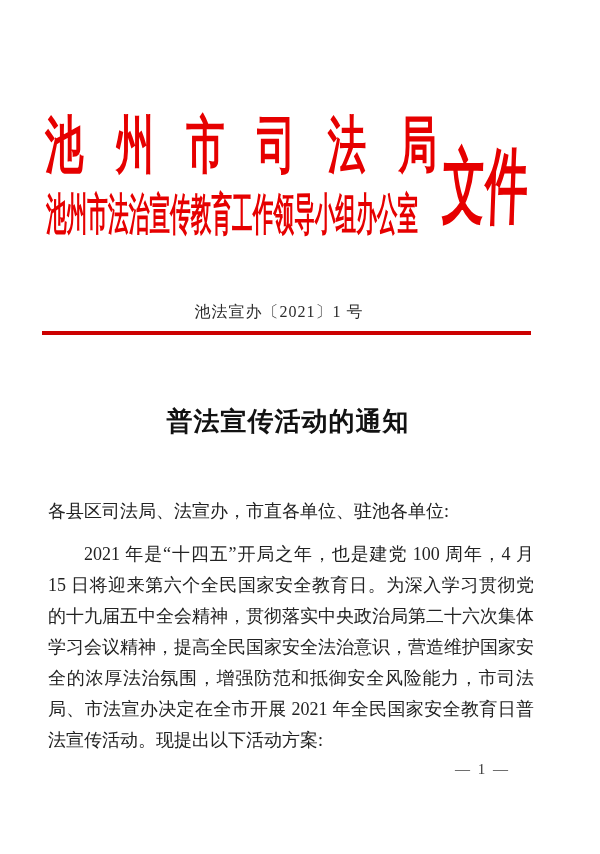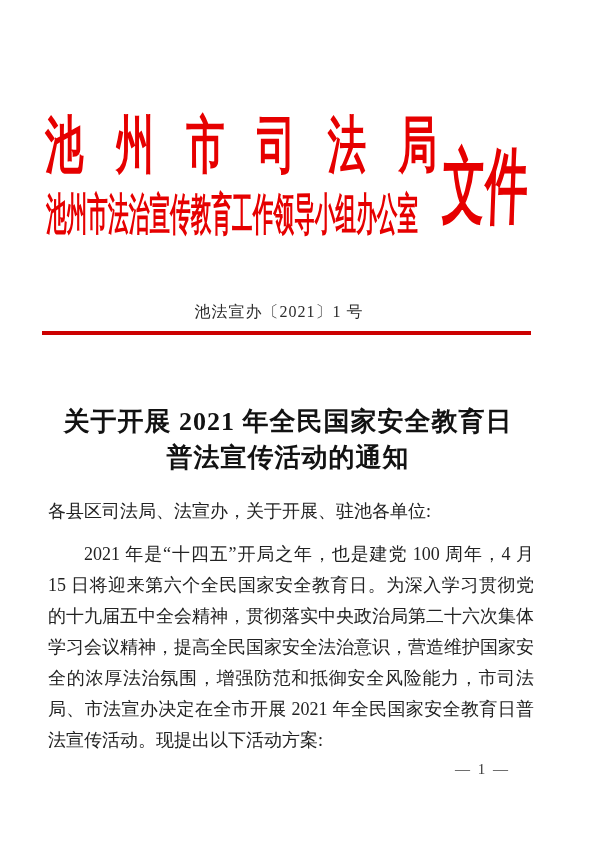--- a/index.html
+++ b/index.html
@@ -108,26 +108,25 @@
 
   <div class="doc-type">
     <span class="stretch">文件</span>
   </div>
 
   <div class="doc-number">池法宣办〔2021〕1 号</div>
 
   <div class="red-rule"></div>
 
   <h1 class="title">
-    <span class="title-line">关于开展 2021 年全民国家安全教育日</span>
     <span class="title-line">普法宣传活动的通知</span>
   </h1>
 
   <div class="body-text">
-    <p class="salutation">各县区司法局、法宣办，关于开展、驻池各单位:</p>
+    <p class="salutation">各县区司法局、法宣办，市直各单位、驻池各单位:</p>
     <p class="indent">2021 年是“十四五”开局之年，也是建党 100 周年，4 月 15 日将迎来第六个全民国家安全教育日。为深入学习贯彻党的十九届五中全会精神，贯彻落实中央政治局第二十六次集体学习会议精神，提高全民国家安全法治意识，营造维护国家安全的浓厚法治氛围，增强防范和抵御安全风险能力，市司法局、市法宣办决定在全市开展 2021 年全民国家安全教育日普法宣传活动。现提出以下活动方案:</p>
   </div>
 
   <div class="page-footer">
     <span>— 1 —</span>
   </div>
 
 </div>
 
 </body></html>

